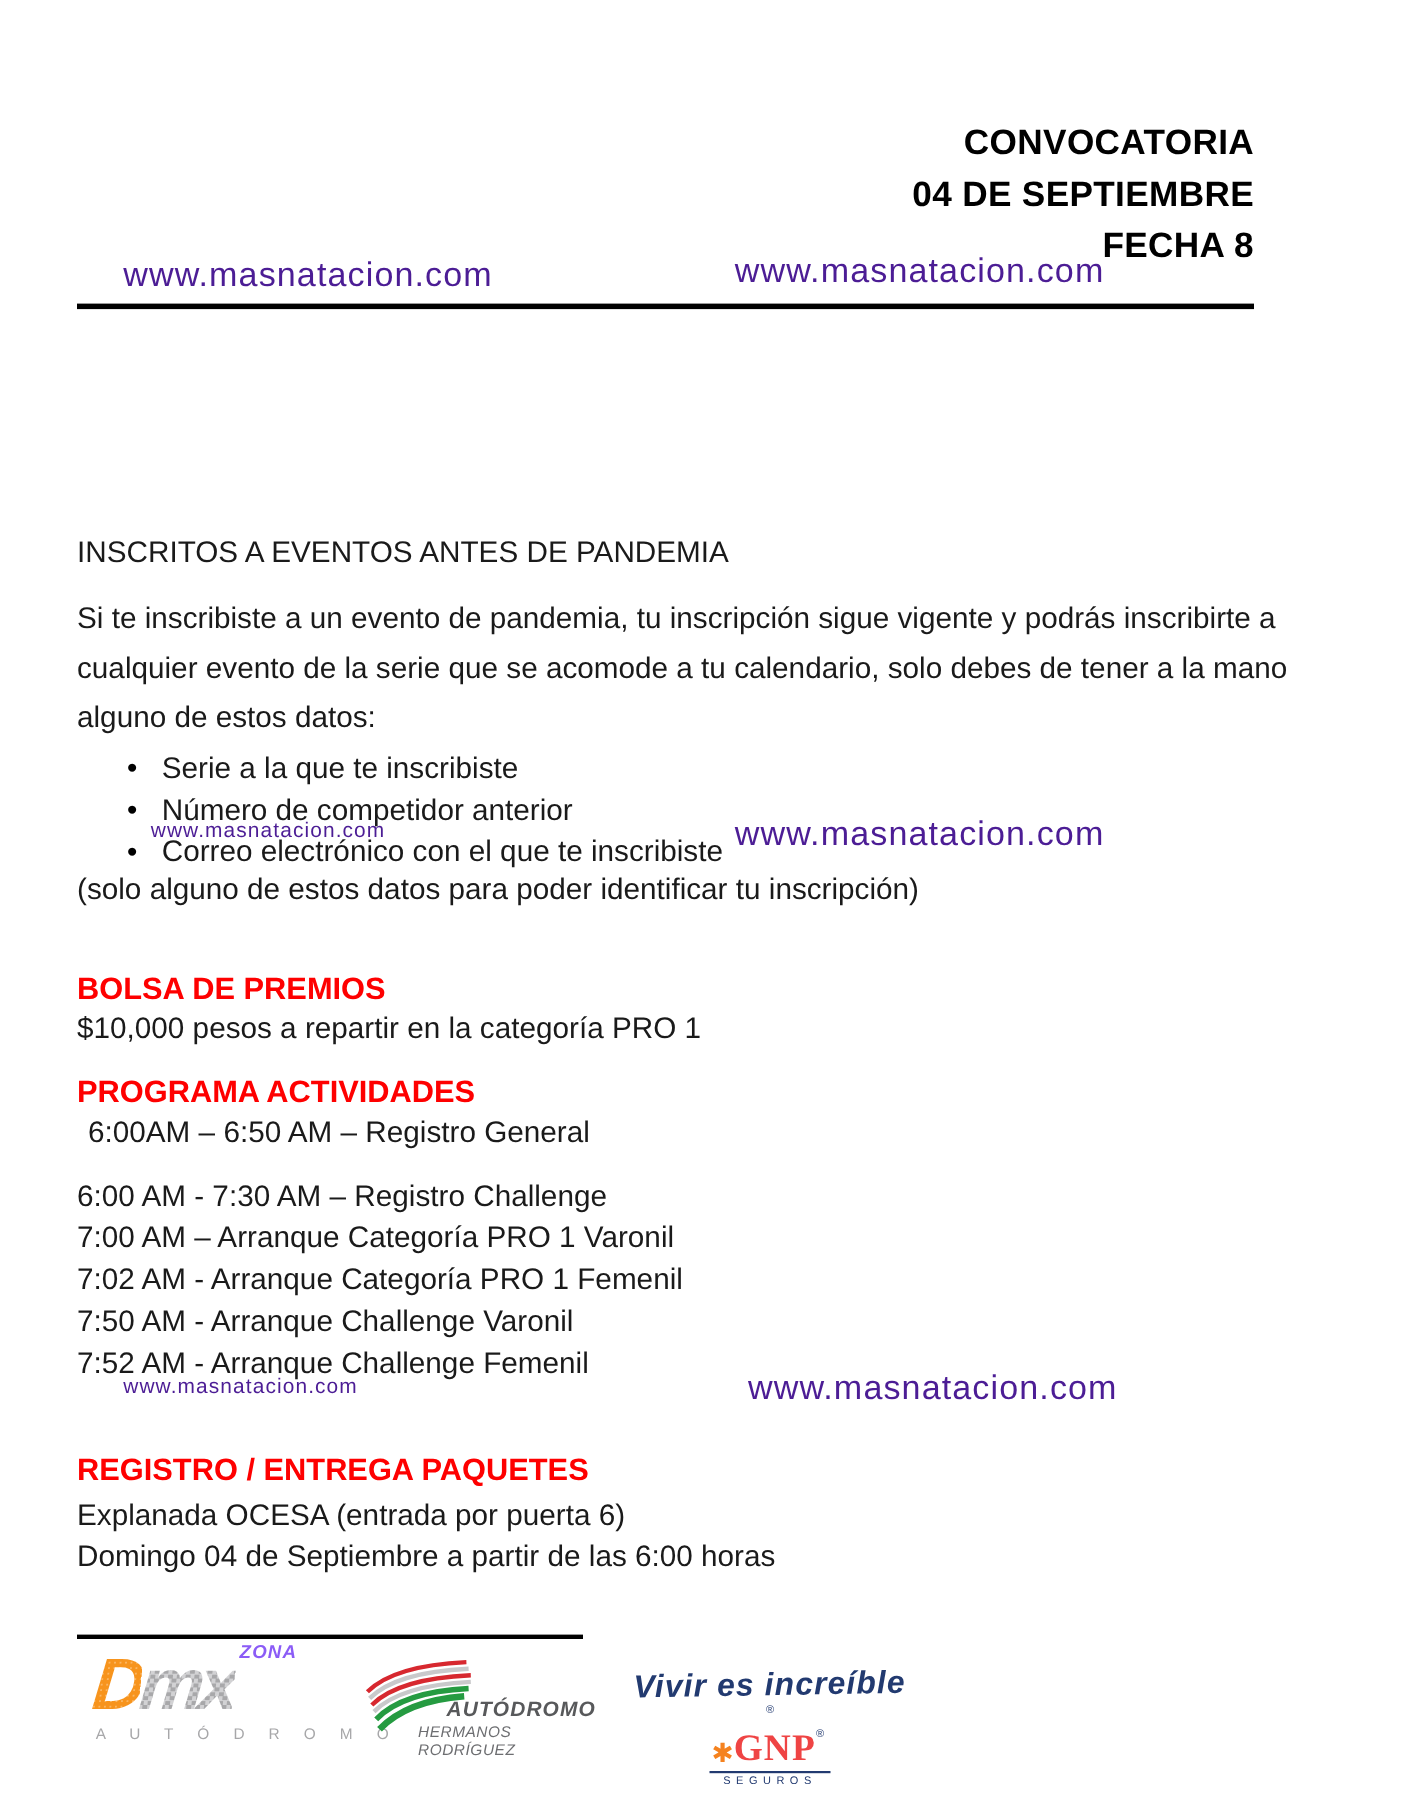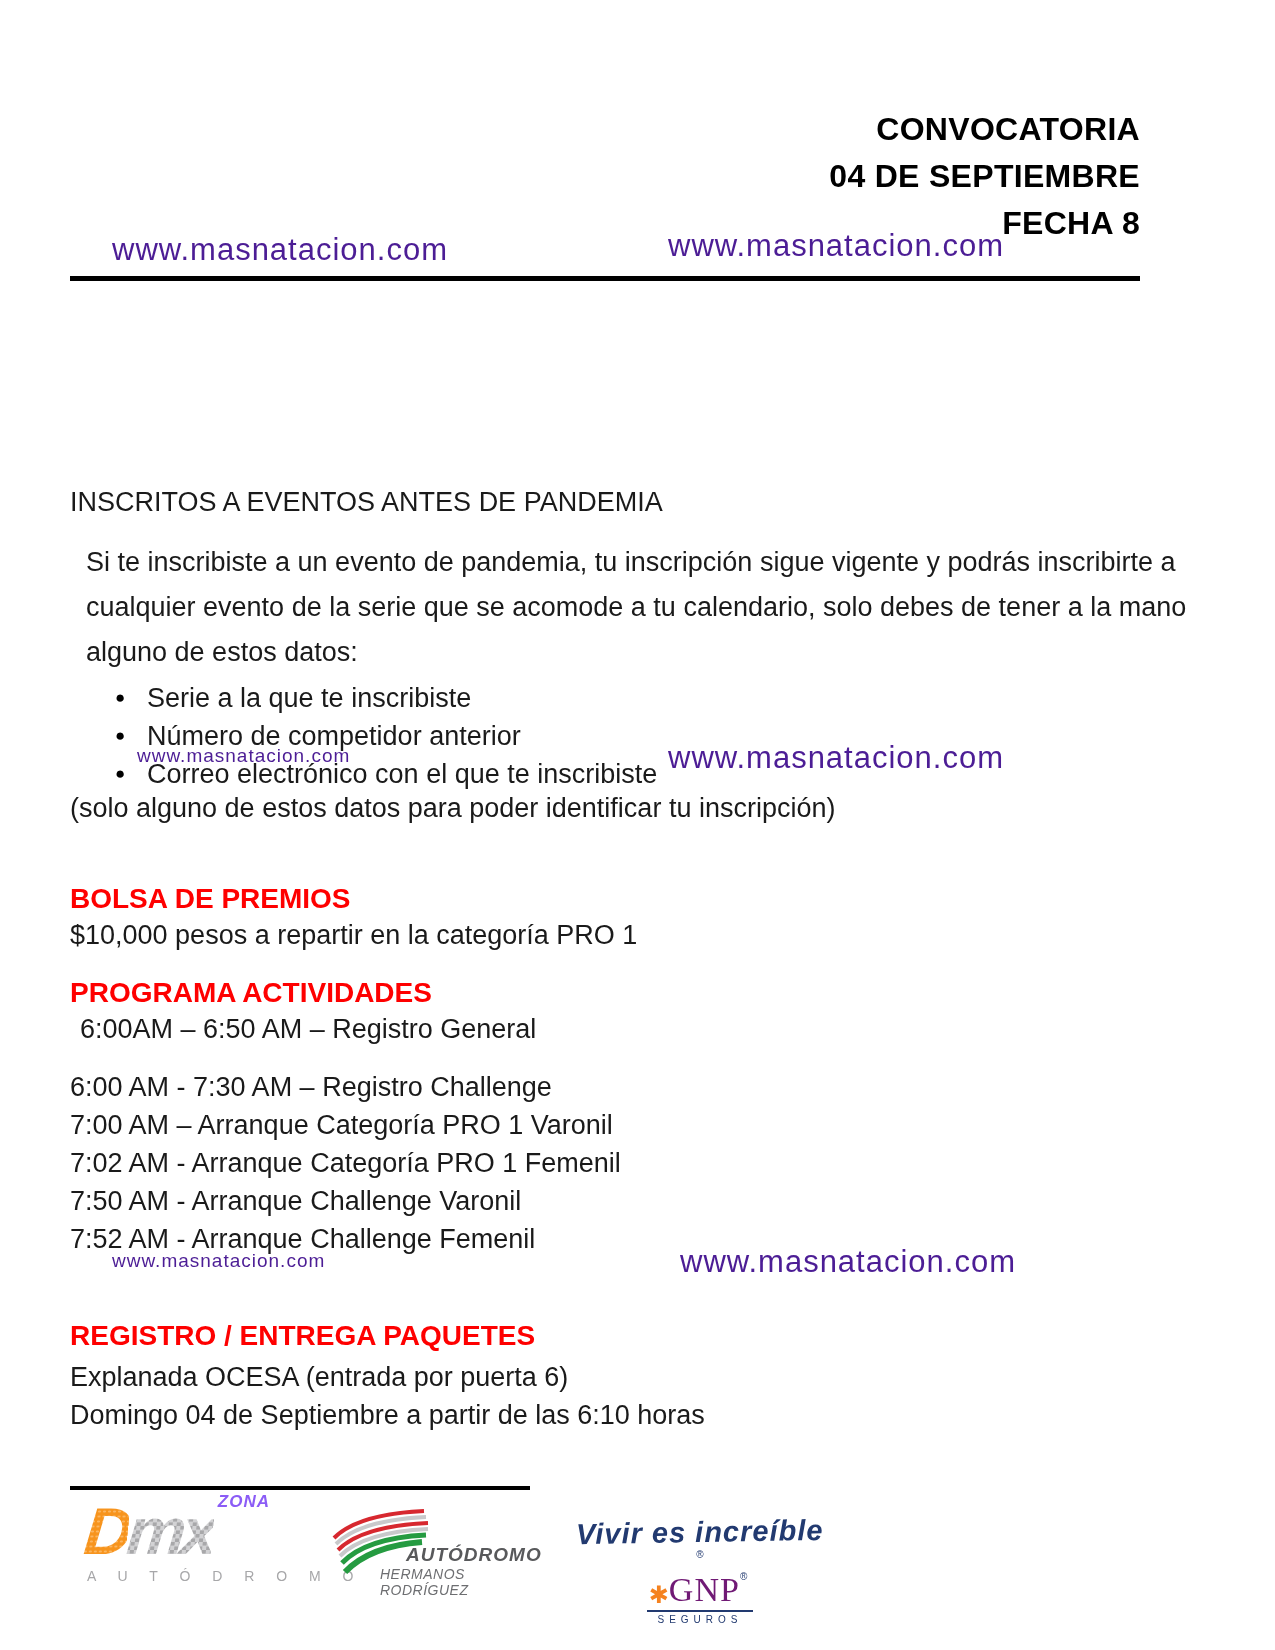--- a/index.html
+++ b/index.html
@@ -35,21 +35,21 @@
   }
   .header-rule {
     position:absolute; left:70px; top:276px;
     width:1070px; height:5px; background:#000;
   }
 
   
   .body-text { font-size:27px; color:#1a1a1a; }
 
   .intro-title { position:absolute; left:70px; top:487px;text-align:right; }
-  .intro-paragraph { position:absolute; left:70px; top:540px; line-height:45px;margin-left:16px; }
+  .intro-paragraph { position:absolute; left:70px; top:540px; line-height:45px; }
   .bullet-list { position:absolute; left:70px; top:679px; }
   .bullet-item { position:relative; padding-left:77px; height:38px; line-height:38px; }
   .bullet-dot {
     position:absolute; left:45px; top:0;
     font-size:17px; line-height:38px; color:#000;
   }
   .intro-note { position:absolute; left:70px; top:793px; }
 
   .red-heading {
     position:absolute; left:70px;
@@ -122,21 +122,21 @@
   }
   .gnp-reg { font-size:10px; vertical-align:top; color:#223a70; }
   .gnp-brand-wrap { margin-top:4px; }
   .gnp-brand {
     display:inline-block; border-bottom:2px solid #223a70; padding:0 6px 1px 2px;
     white-space:nowrap;
   }
   .gnp-flower { font-size:24px; color:#f5821f; vertical-align:-2px; }
   .gnp-name {
     font-family:"Liberation Serif", serif;
-    font-size:34px; font-weight:400; color:#701a75; letter-spacing:1px;
+    font-size:34px; font-weight:700; color:#ef4444; letter-spacing:1px;
   }
   .gnp-sub {
     margin-top:2px; font-size:10px; color:#223a70; letter-spacing:5px;
   }
 </style>
 </head>
 <body>
 
 <div class="page">
 
@@ -188,21 +188,21 @@
     <div>6:00 AM - 7:30 AM – Registro Challenge</div>
     <div>7:00 AM – Arranque Categoría PRO 1 Varonil</div>
     <div>7:02 AM - Arranque Categoría PRO 1 Femenil</div>
     <div>7:50 AM - Arranque Challenge Varonil</div>
     <div>7:52 AM - Arranque Challenge Femenil</div>
   </div>
 
   <div class="red-heading h-registro">REGISTRO / ENTREGA PAQUETES</div>
   <div class="body-text registro-lines">
     <div>Explanada OCESA (entrada por puerta 6)</div>
-    <div>Domingo 04 de Septiembre a partir de las 6:10 horas</div>
+    <div>Domingo 04 de Septiembre a partir de las 6:00 horas</div>
   </div>
 
   <div class="footer-rule"></div>
 
   <div class="dmx-logo">
     <div class="dmx-zona">ZONA</div>
     <div class="dmx-letters"><span class="dmx-d">D</span><span class="dmx-mx">mx</span></div>
     <div class="dmx-sub">A U T Ó D R O M O</div>
   </div>
 

